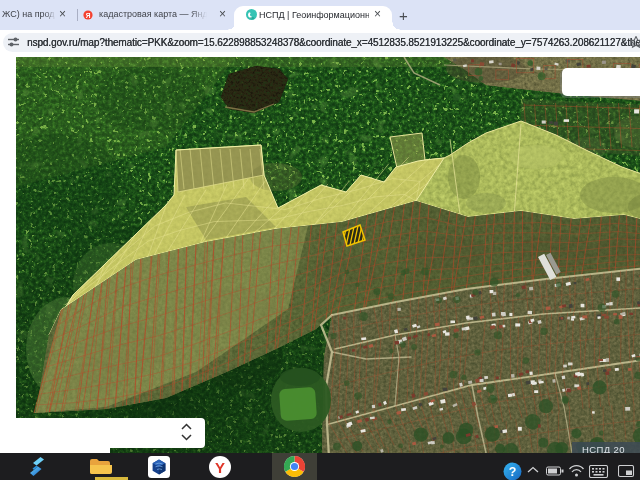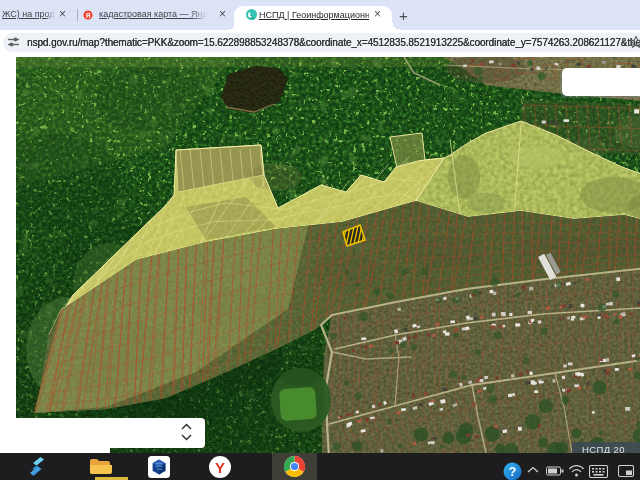--- a/index.html
+++ b/index.html
@@ -1,16 +1,16 @@
 <!DOCTYPE html>
 <html><head><meta charset="utf-8"><style>
 html,body{margin:0;padding:0;width:640px;height:480px;overflow:hidden;background:#fff;
 font-family:"Liberation Sans",sans-serif;}
 #tabbar{position:absolute;left:0;top:0;width:640px;height:30px;background:#dce3f6;}
-.tabtext{position:absolute;font-size:9px;color:#40434a;top:9px;white-space:nowrap;overflow:hidden;text-decoration:underline;}
+.tabtext{position:absolute;font-size:9px;color:#40434a;top:9px;white-space:nowrap;overflow:hidden;}
 .close{position:absolute;top:7px;font-size:12px;color:#4a4d52;font-weight:400;}
 #activetab{position:absolute;left:234px;top:6px;width:158px;height:24px;background:#fff;
 border-radius:9px 9px 0 0;}
 #toolbar{position:absolute;left:0;top:30px;width:640px;height:27px;background:#fff;}
 #pill{position:absolute;left:3px;top:33px;width:645px;height:19px;border-radius:10px;background:#eef1f6;}
 #url{position:absolute;left:27px;top:37px;font-size:10px;letter-spacing:-0.1px;color:#2f3338;white-space:nowrap;text-shadow:0.3px 0 0 #2d3136;}
 #taskbar{position:absolute;left:0;top:453px;width:640px;height:27px;background:#1d1d1f;}
 .ticon{position:absolute;}
 </style></head><body>
 <div id="tabbar"></div>

